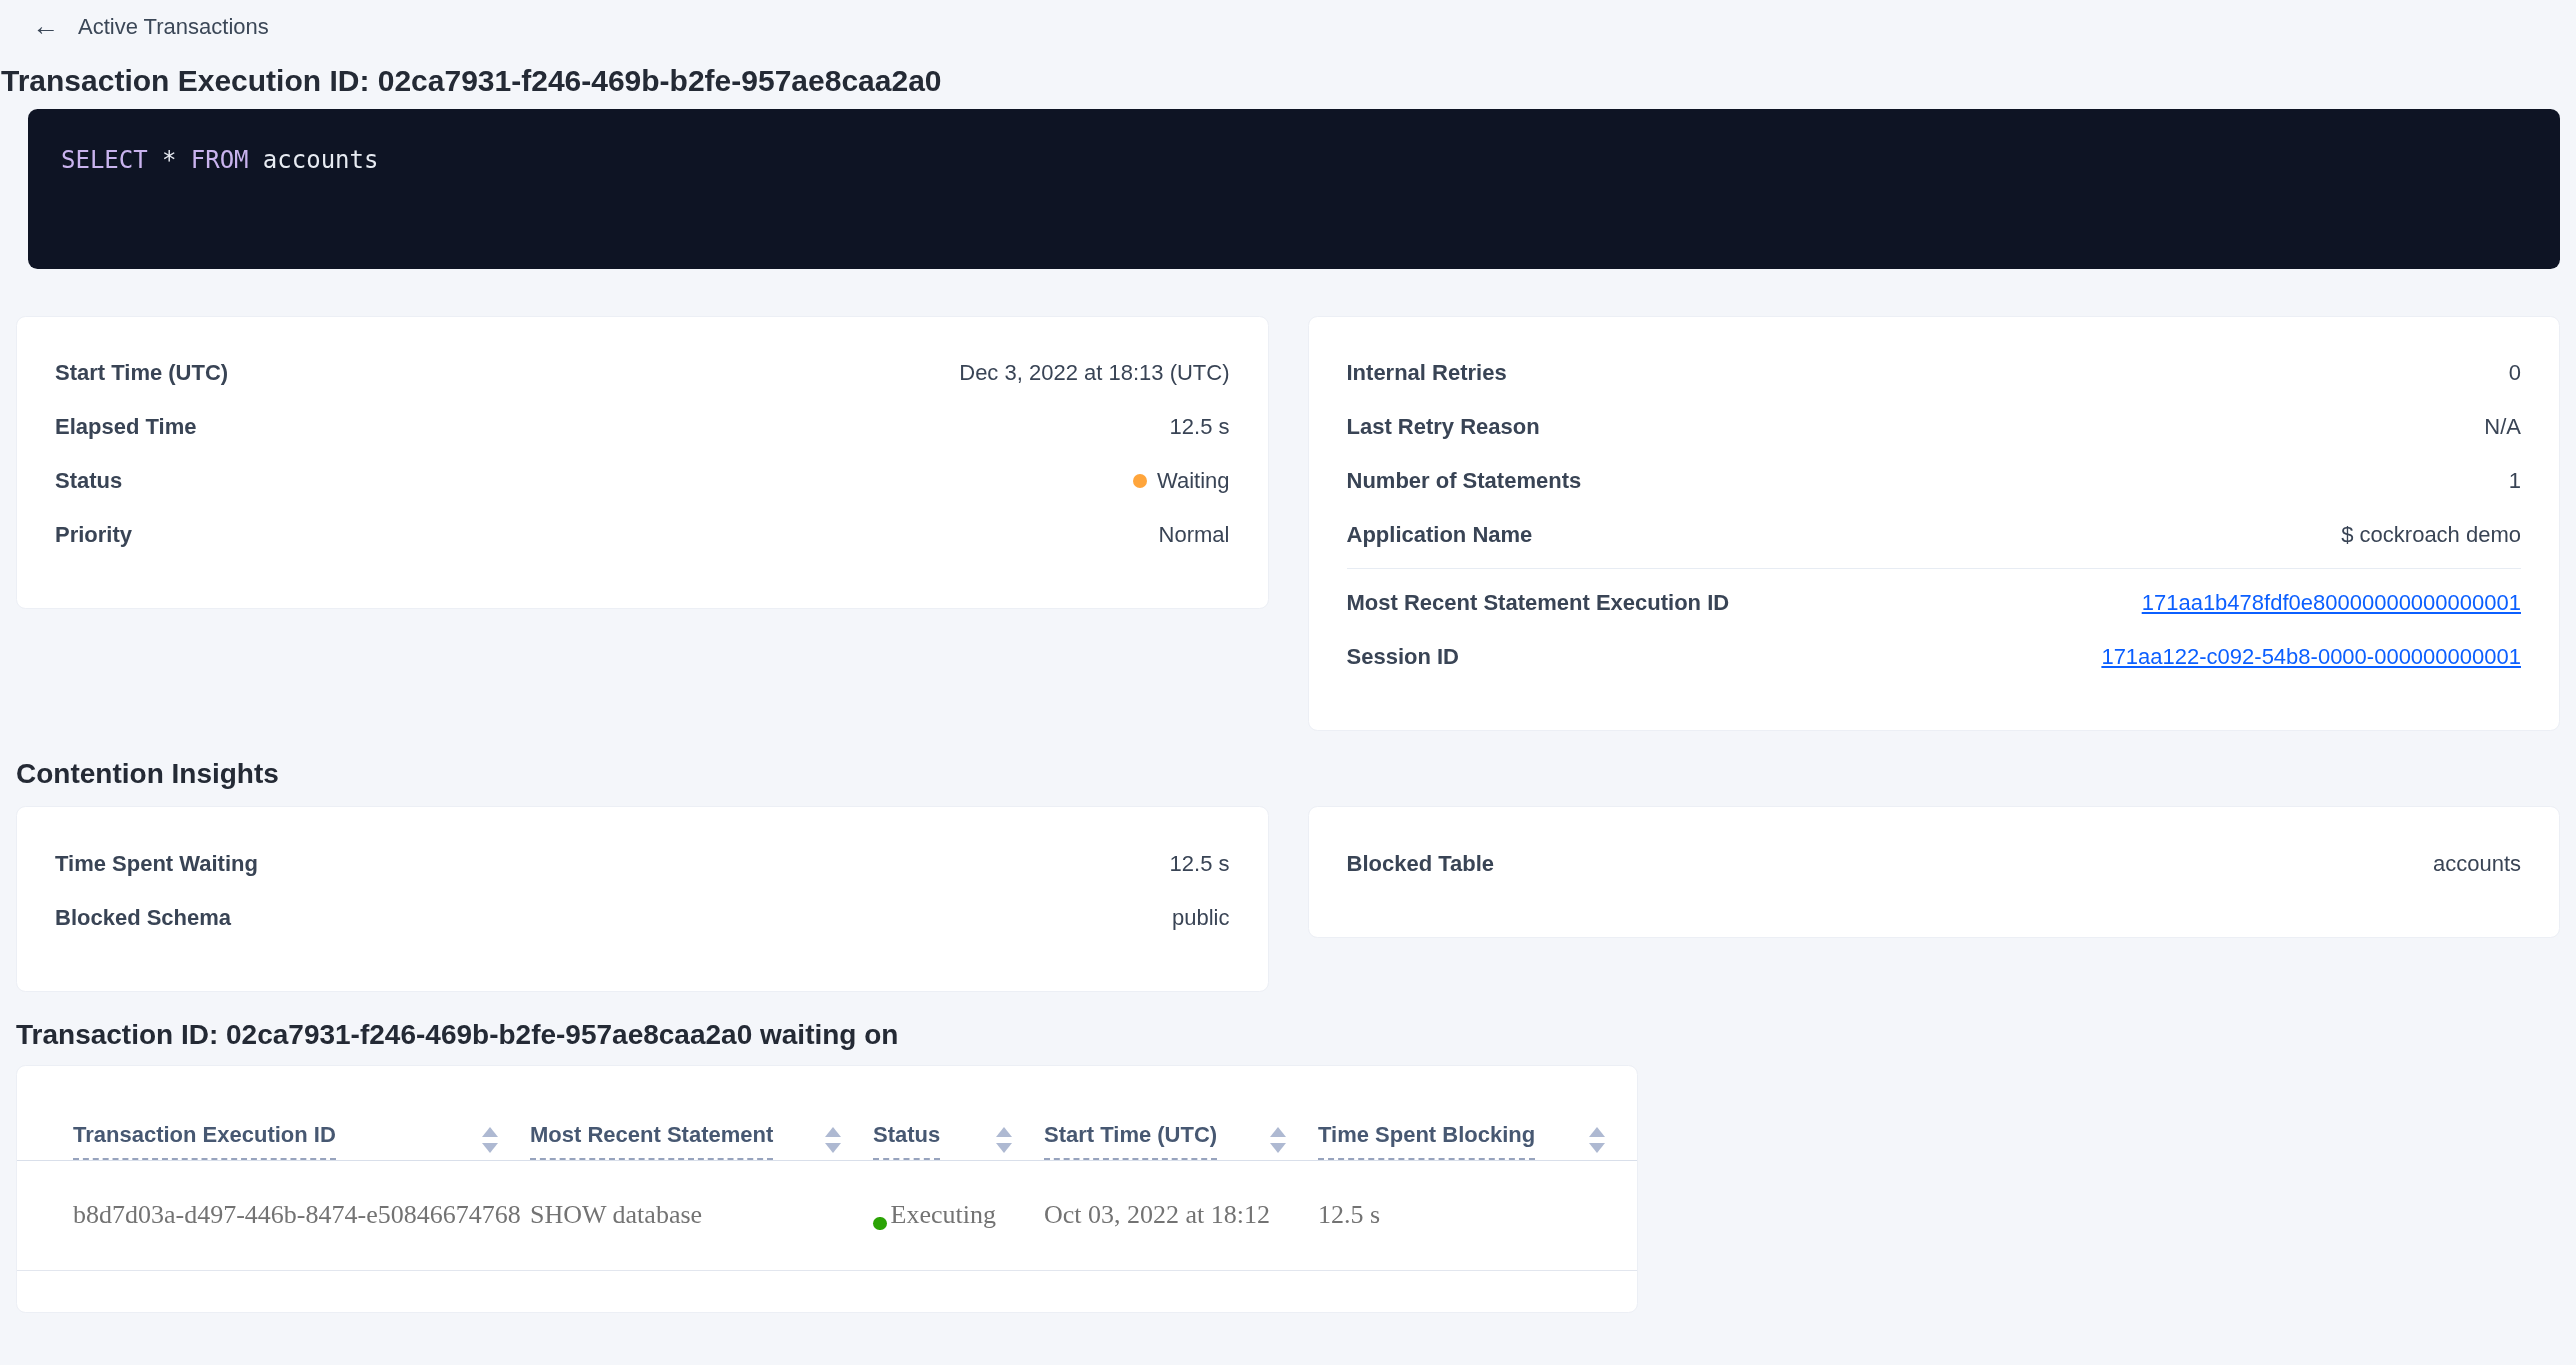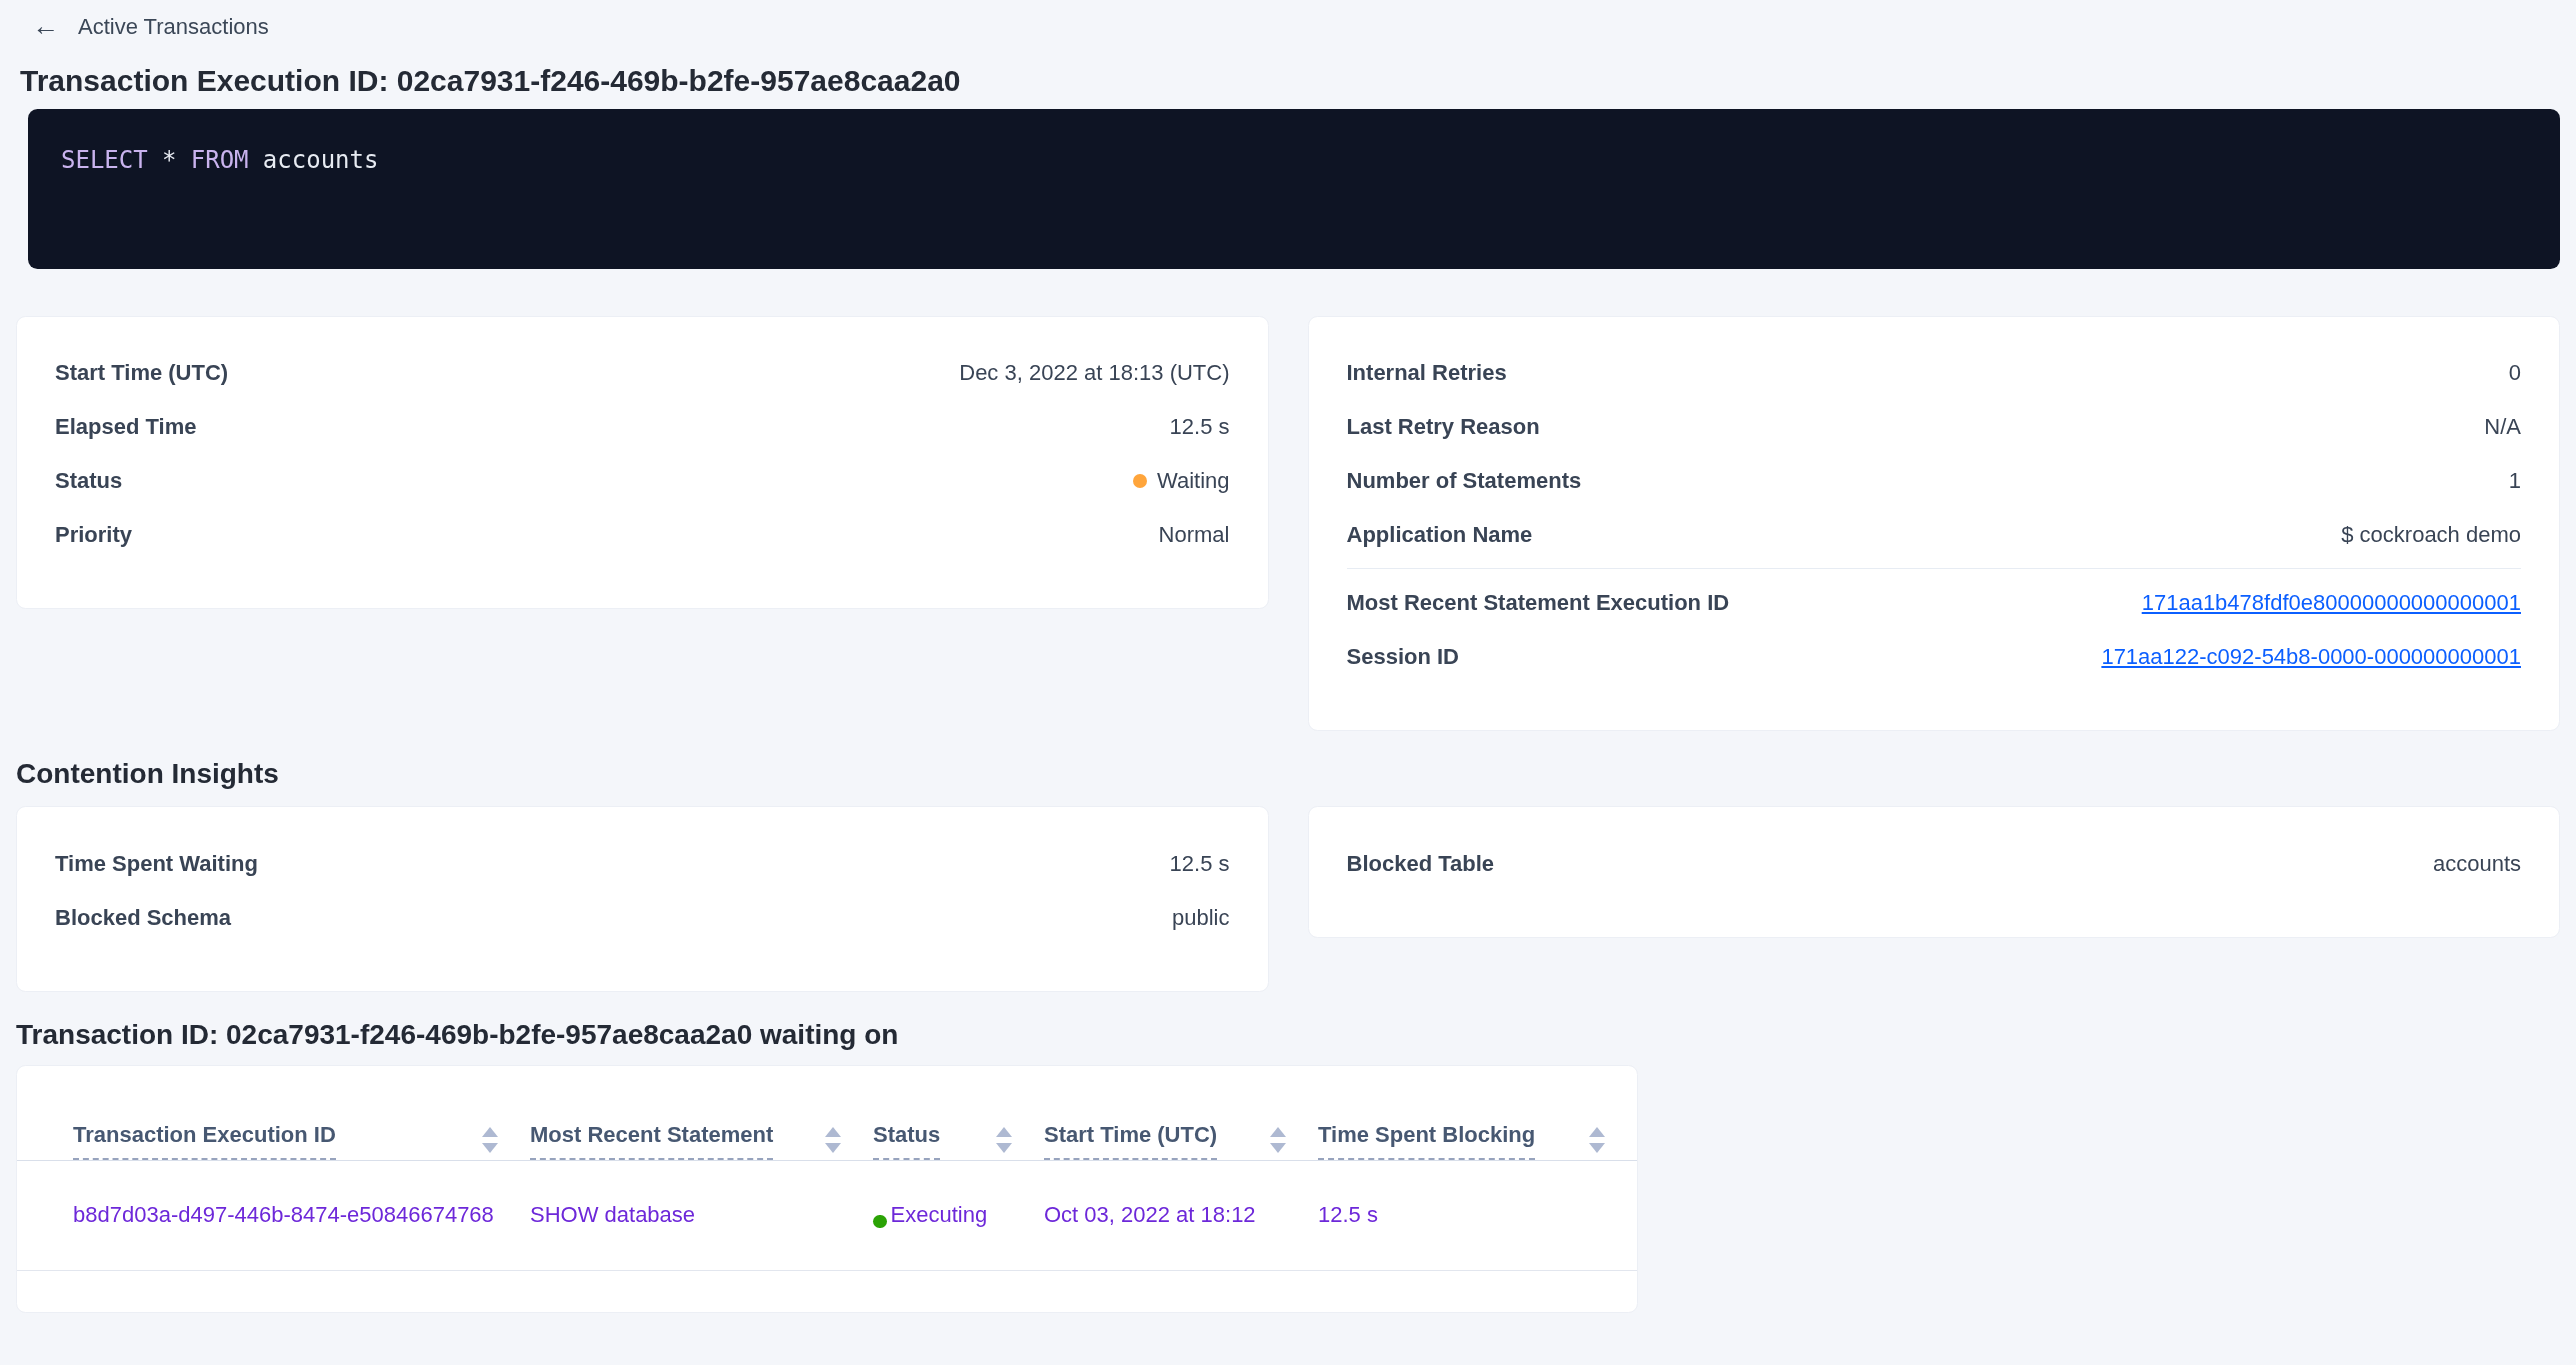--- a/index.html
+++ b/index.html
@@ -15,21 +15,21 @@
   .back-row {
     display: flex; align-items: center; gap: 19px;
     padding: 12.7px 0 0 32px; height: 41px;
     font-size: 22px; color: #3b4757;
   }
   .back-arrow { font-size: 27px; line-height: 27px; color: #3b4757; }
   .back-link { color: #3b4757; text-decoration: none; cursor: pointer; }
 
   
   .page-title {
-    margin: 22px 16px 0 20px;
+    margin: 22px 16px 0 1px;
     font-size: 30px; line-height: 35px; font-weight: 700; color: #242a35;
   }
 
   
   .sql-box {
     margin: 11px 16px 0 28px;
     height: 160px; border-radius: 9.5px;
     background: #0e1424;
     padding: 37px 33px;
     font-family: "DejaVu Sans Mono", "Liberation Mono", monospace;
@@ -105,21 +105,21 @@
   }
   .tri-down {
     width: 0; height: 0;
     border-left: 8.8px solid transparent; border-right: 8.8px solid transparent;
     border-top: 10.3px solid #aeb9d2;
   }
   .table-row {
     display: flex; align-items: center;
     padding-left: 56px; height: 110px;
     border-bottom: 1.6px solid #e2e6ee;
-    font-size: 22px; color: #6d28d9;
+    font-size: 26px; color: #737373; font-family: Liberation Serif, serif;
   }
   .w1 { width: 457px; } .w2 { width: 343px; } .w3 { width: 171px; }
   .w4 { width: 274px; } .w5 { flex: 1; }
   .td-status { display: flex; align-items: flex-end; gap: 4px; }
 </style>
 </head>
 <body>
 
 <div class="page">
 

